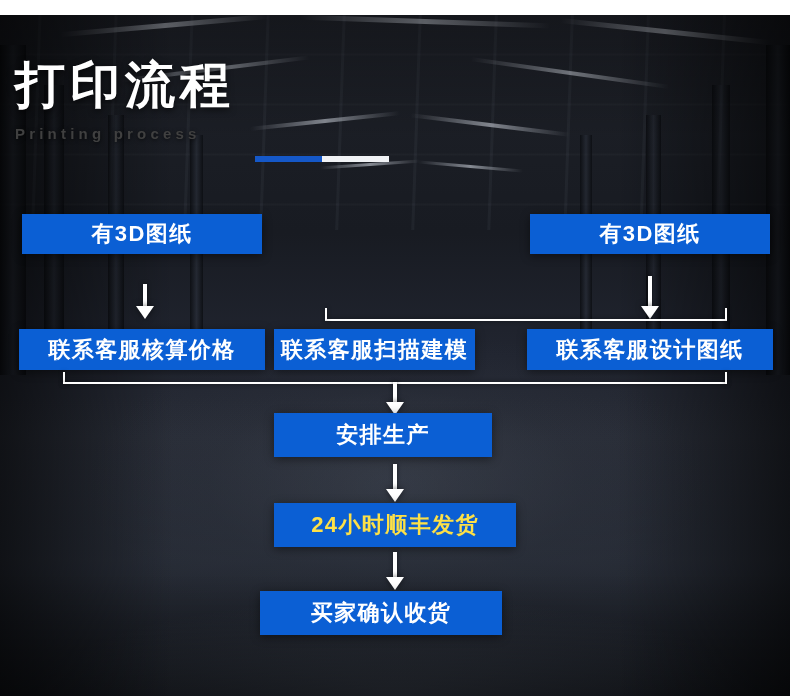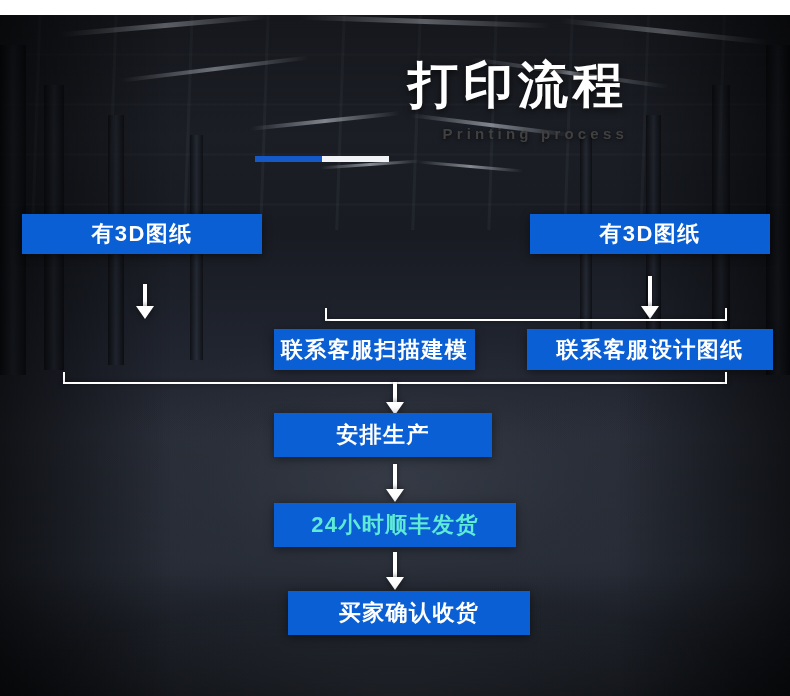--- a/index.html
+++ b/index.html
@@ -80,21 +80,21 @@
       linear-gradient(90deg, rgba(0,0,0,0.60) 0%, rgba(0,0,0,0) 22%, rgba(0,0,0,0) 78%, rgba(0,0,0,0.60) 100%),
       linear-gradient(180deg, rgba(0,0,0,0.35) 0%, rgba(0,0,0,0) 18%, rgba(0,0,0,0) 82%, rgba(0,0,0,0.45) 100%);
   }
 
   
   .header {
     position: absolute;
     left: 0;
     top: 58px;
     width: 628px;
-    text-align: right;
+    text-align: left;
     z-index: 6;
     padding-left: 15px;
   }
   .title-cn {
     font-size: 50px;
     font-weight: bold;
     color: #ffffff;
     letter-spacing: 5px;
     line-height: 1.1;
     text-shadow: 0 2px 7px rgba(0,0,0,.7);
@@ -130,21 +130,21 @@
     font-size: 22px;
     font-weight: bold;
     letter-spacing: 1.4px;
     display: flex;
     align-items: center;
     justify-content: center;
     text-align: center;
     box-shadow: 0 2px 9px rgba(0,0,0,.45);
     white-space: nowrap;
   }
-  .box.orange { color: #5eead4; }
+  .box.orange { color: #fde047; }
 
   .caption {
     position: absolute;
     color: #ffffff;
     font-size: 19px;
     font-weight: bold;
     letter-spacing: .6px;
     text-align: center;
     white-space: nowrap;
     text-shadow: 0 1px 5px rgba(0,0,0,.8);
@@ -240,20 +240,21 @@
 
     <div class="arrow" style="left:633px; top:276px; width:34px; height:43px;">
       <div class="stem" style="height:32px;"></div>
       <div class="head"></div>
     </div>
 
     <div class="hline" style="left:325px; top:319px; width:402px;"></div>
     <div class="vline" style="left:325px; top:308px; height:12px;"></div>
     <div class="vline" style="left:725px; top:308px; height:12px;"></div>
 
+    <div class="box" style="left:19px; top:329px; width:246px; height:41px;">联系客服核算价格</div>
     <div class="box" style="left:274px; top:329px; width:201px; height:41px;">联系客服扫描建模</div>
     <div class="box" style="left:527px; top:329px; width:246px; height:41px;">联系客服设计图纸</div>
 
     <div class="vline" style="left:63px;  top:372px; height:12px;"></div>
     <div class="hline" style="left:63px;  top:382px; width:664px;"></div>
     <div class="vline" style="left:725px; top:372px; height:12px;"></div>
 
     <div class="arrow" style="left:378px; top:382px; width:34px; height:33px;">
       <div class="stem" style="height:22px;"></div>
       <div class="head"></div>
@@ -266,16 +267,16 @@
       <div class="head"></div>
     </div>
 
     <div class="box orange" style="left:274px; top:503px; width:242px; height:44px;">24小时顺丰发货</div>
 
     <div class="arrow" style="left:378px; top:552px; width:34px; height:38px;">
       <div class="stem" style="height:27px;"></div>
       <div class="head"></div>
     </div>
 
-    <div class="box" style="left:288px; top:591px; width:242px; height:44px;">买家确认收货</div>
+    <div class="box" style="left:260px; top:591px; width:242px; height:44px;">买家确认收货</div>
 
   </div>
 </div>
 
 </body></html>

